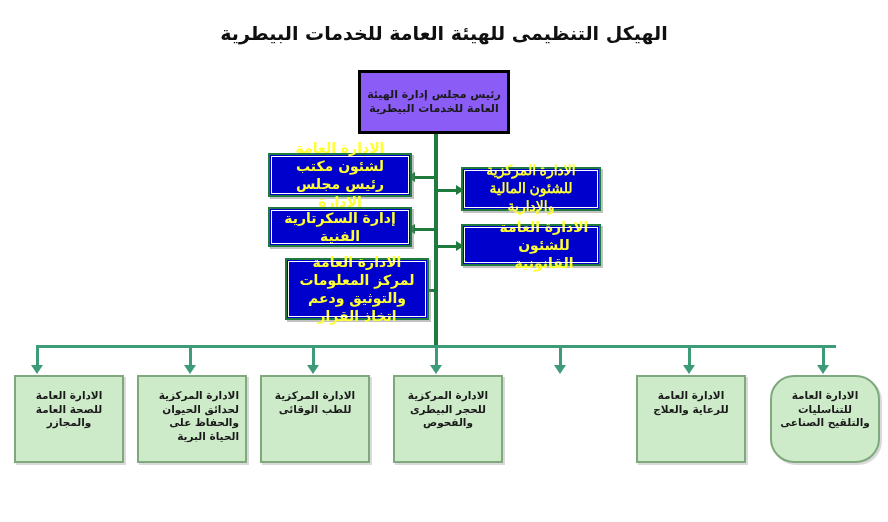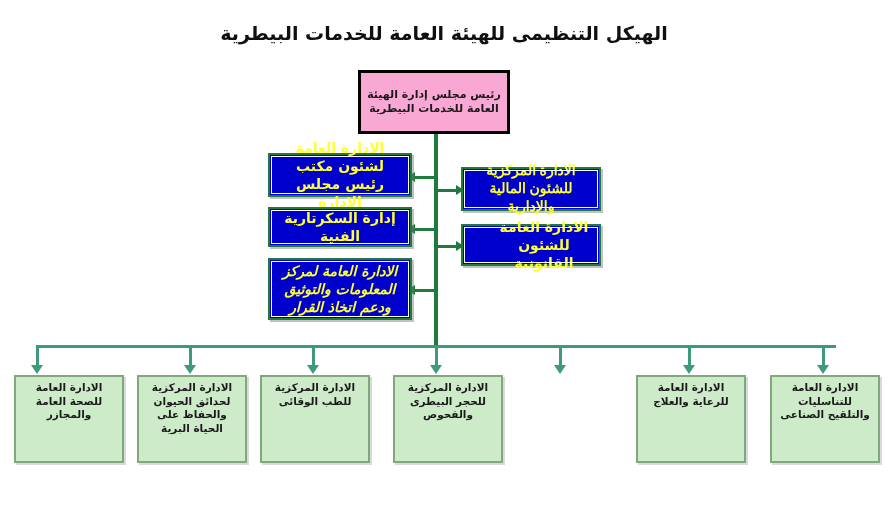--- a/index.html
+++ b/index.html
@@ -31,21 +31,21 @@
     align-items:center;
     justify-content:center;
     text-align:center;
     direction:rtl;
     line-height:1.30;
     z-index:5;
   }
 
   
   .box-root{
-    background:#f9a8d4;
+    background:#8b5cf6;
     border:3px solid #000000;
     color:#1a1a1a;
     font-size:11px;
     font-weight:bold;
     padding:3px 5px;
   }
 
   
   .box-blue{
     background:#0000cc;
@@ -63,21 +63,21 @@
   .box-green{
     background:#cdebc9;
     border:2px solid #7fa87c;
     color:#1a1a1a;
     font-size:10.5px;
     font-weight:bold;
     padding:4px 6px;
     align-items:flex-start;
     box-shadow:2px 2px 0 rgba(150,150,150,.35);
   }
-  .box-green .txt{width:100%;}
+  .box-green .txt{margin-top:8px;width:100%;}
 
   
   .conn{position:absolute;background:#1f7a3d;z-index:1;}
   .conn-bus{position:absolute;background:#3d9b78;z-index:1;}
 
   .arrow{position:absolute;width:0;height:0;z-index:2;}
   .arrow-left{
     border-top:5px solid transparent;
     border-bottom:5px solid transparent;
     border-right:8px solid #1f7a3d;
@@ -122,21 +122,21 @@
   <div class="arrow arrow-right" style="left:456px;top:241px;"></div>
 
   <div class="box box-blue" style="left:268px;top:153px;width:144px;height:44px;">
     <span class="txt">الادارة العامة لشئون مكتب رئيس مجلس الادارة</span>
   </div>
 
   <div class="box box-blue" style="left:268px;top:207px;width:144px;height:40px;text-align:center;">
     <span class="txt">إدارة السكرتارية الفنية</span>
   </div>
 
-  <div class="box box-blue" style="left:268px;top:258px;width:144px;height:62px;font-style:italic;">
+  <div class="box box-blue" style="left:285px;top:258px;width:144px;height:62px;">
     <span class="txt">الادارة العامة لمركز المعلومات والتوثيق ودعم اتخاذ القرار</span>
   </div>
 
   <div class="box box-blue" style="left:461px;top:167px;width:140px;height:44px;font-family:Liberation Serif, serif;">
     <span class="txt">الادارة المركزية للشئون المالية والإدارية</span>
   </div>
 
   <div class="box box-blue" style="left:461px;top:224px;width:140px;height:42px;padding-left:32px;">
     <span class="txt">الادارة العامة للشئون القانونية</span>
   </div>
@@ -161,34 +161,34 @@
   <div class="conn-bus" style="left:688px;top:345px;width:3px;height:22px;"></div>
   <div class="arrow arrow-down" style="left:683px;top:365px;"></div>
 
   <div class="conn-bus" style="left:822px;top:345px;width:3px;height:22px;"></div>
   <div class="arrow arrow-down" style="left:817px;top:365px;"></div>
 
   <div class="box box-green" style="left:14px;top:375px;width:110px;height:88px;">
     <span class="txt">الادارة العامة للصحة العامة والمجازر</span>
   </div>
 
-  <div class="box box-green" style="left:137px;top:375px;width:110px;height:88px;">
+  <div class="box box-green" style="left:137px;top:375px;width:110px;height:88px;text-align:right;">
     <span class="txt">الادارة المركزية لحدائق الحيوان والحفاظ على الحياة البرية</span>
   </div>
 
   <div class="box box-green" style="left:260px;top:375px;width:110px;height:88px;">
     <span class="txt">الادارة المركزية للطب الوقائى</span>
   </div>
 
   <div class="box box-green" style="left:393px;top:375px;width:110px;height:88px;">
     <span class="txt">الادارة المركزية للحجر البيطرى والفحوص</span>
   </div>
 
 
   <div class="box box-green" style="left:636px;top:375px;width:110px;height:88px;">
     <span class="txt">الادارة العامة للرعاية والعلاج</span>
   </div>
 
-  <div class="box box-green" style="left:770px;top:375px;width:110px;height:88px;">
+  <div class="box box-green" style="left:770px;top:375px;width:110px;height:88px;border-radius:24px;">
     <span class="txt">الادارة العامة للتناسليات والتلقيح الصناعى</span>
   </div>
 
 </div>
 
 </body></html>

